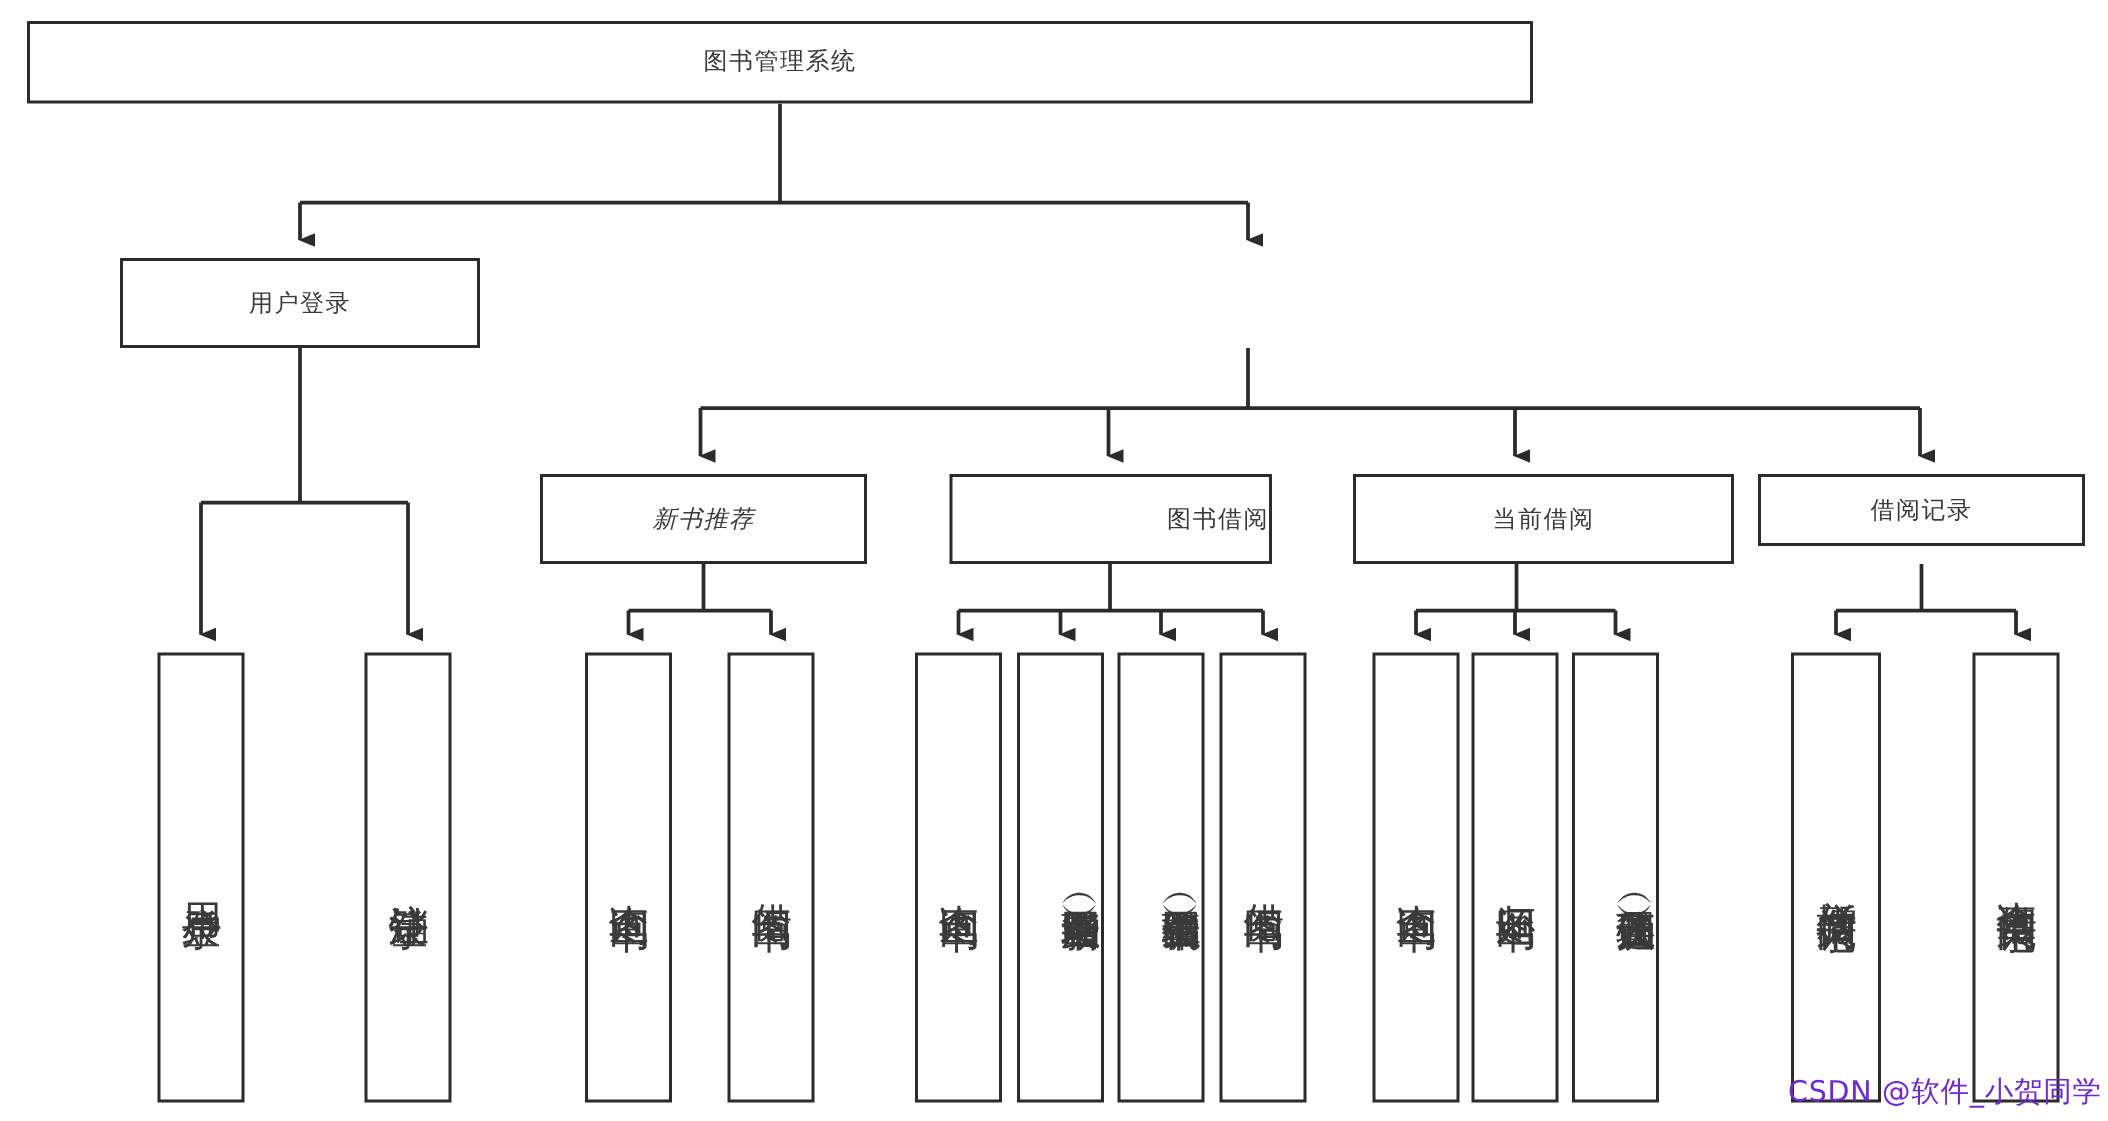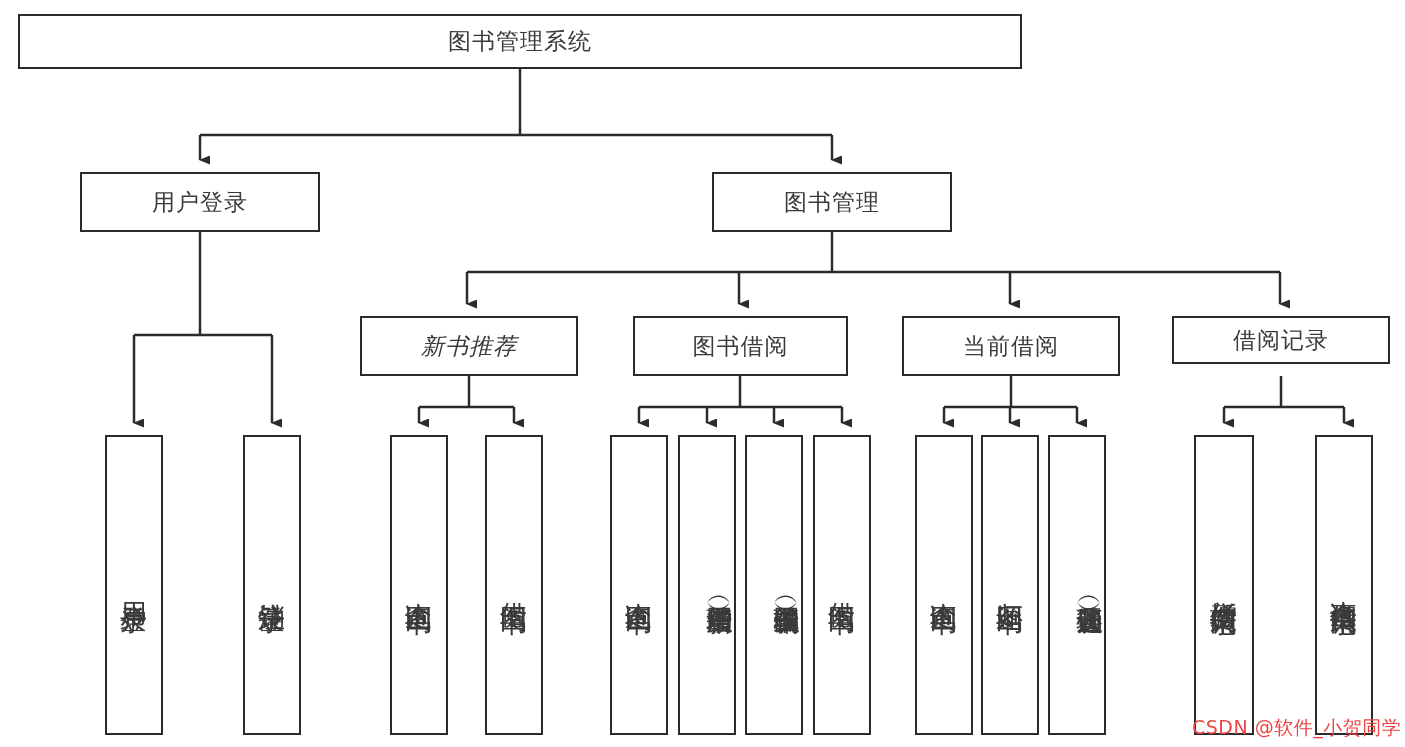--- a/index.html
+++ b/index.html
@@ -27,21 +27,21 @@
     box-sizing: border-box;
     border: 2px solid #2b2b2b;
     background: #ffffff;
     display: flex;
     align-items: center;
     justify-content: center;
     color: #3a3a3a;
     z-index: 2;
   }
   .node-h {
-    font-size: 23px;
+    font-size: 16px;
     letter-spacing: 1px;
     white-space: nowrap;
   }
   .node-v {
     writing-mode: vertical-rl;
     text-orientation: upright;
     font-size: 27px;
     line-height: 1.08;
     letter-spacing: 2px;
     padding: 4px 0;
@@ -51,21 +51,21 @@
     letter-spacing: 0px;
   }
   .node-v.topalign {
     align-items: flex-start;
     justify-content: center;
     padding-top: 8px;
   }
   .watermark {
     position: absolute;
     font-size: 19px;
-    color: #ef4444;
+    color: #6d28d9;
     white-space: nowrap;
     z-index: 3;
     letter-spacing: 0.5px;
   }
 </style>
 </head>
 <body>
 
 <div id="canvas">
 
@@ -120,31 +120,28 @@
     </g>
   </svg>
 
   <div class="node node-h" style="left:18px; top:14px; width:1004px; height:55px;">
     <span>图书管理系统</span>
   </div>
 
   <div class="node node-h" style="left:80px; top:172px; width:240px; height:60px;">
     <span>用户登录</span>
   </div>
-  <div class="node node-h" style="left:712px; top:172px; width:240px; height:60px;">
-    <span>图书管理</span>
-  </div>
 
   <div class="node node-h" style="left:360px; top:316px; width:218px; height:60px;font-style:italic;">
     <span>新书推荐</span>
   </div>
-  <div class="node node-h" style="left:633px; top:316px; width:215px; height:60px;">
+  <div class="node node-h" style="left:633px; top:316px; width:215px; height:60px;justify-content:flex-end;">
     <span>图书借阅</span>
   </div>
-  <div class="node node-h" style="left:902px; top:316px; width:218px; height:60px;">
+  <div class="node node-h" style="left:902px; top:316px; width:254px; height:60px;">
     <span>当前借阅</span>
   </div>
   <div class="node node-h" style="left:1172px; top:316px; width:218px; height:48px;">
     <span>借阅记录</span>
   </div>
 
   <div class="node node-v" style="left:105px; top:435px; width:58px; height:300px;">
     <span>用户登录</span>
   </div>
   <div class="node node-v" style="left:243px; top:435px; width:58px; height:300px;">

